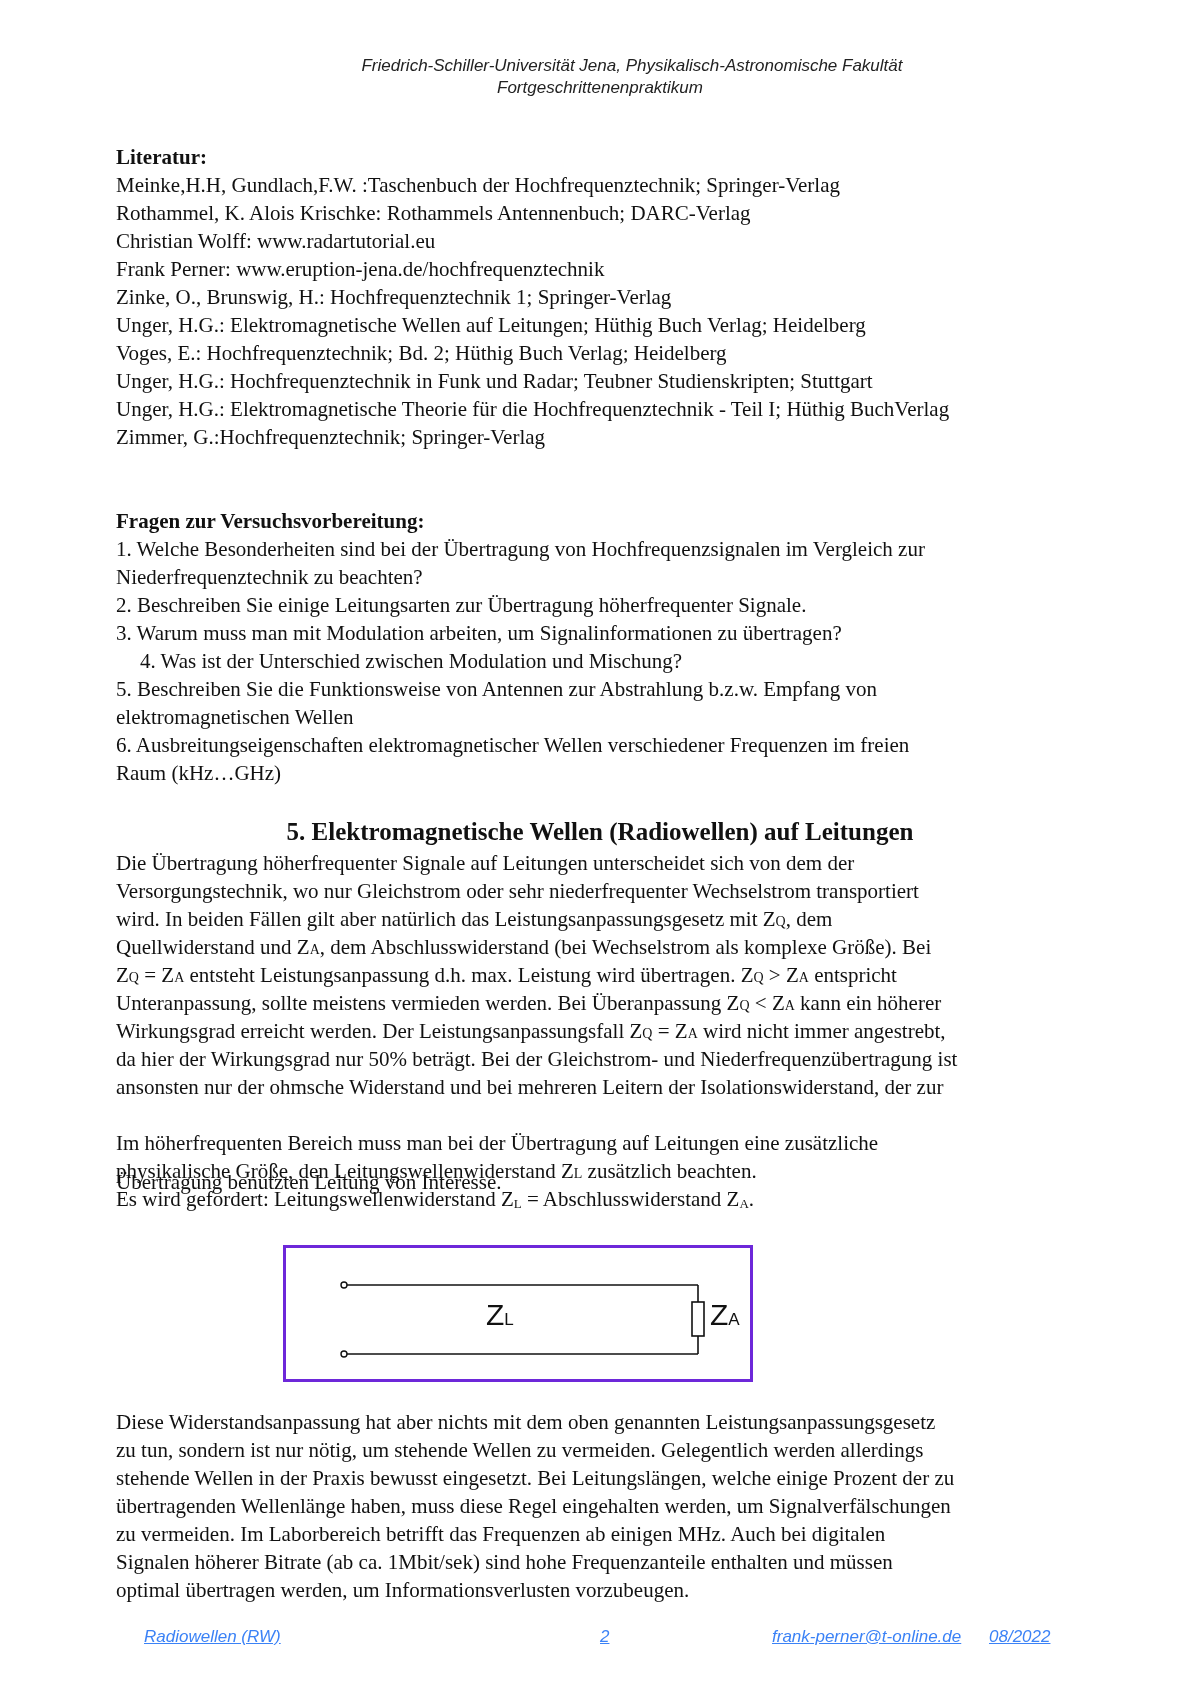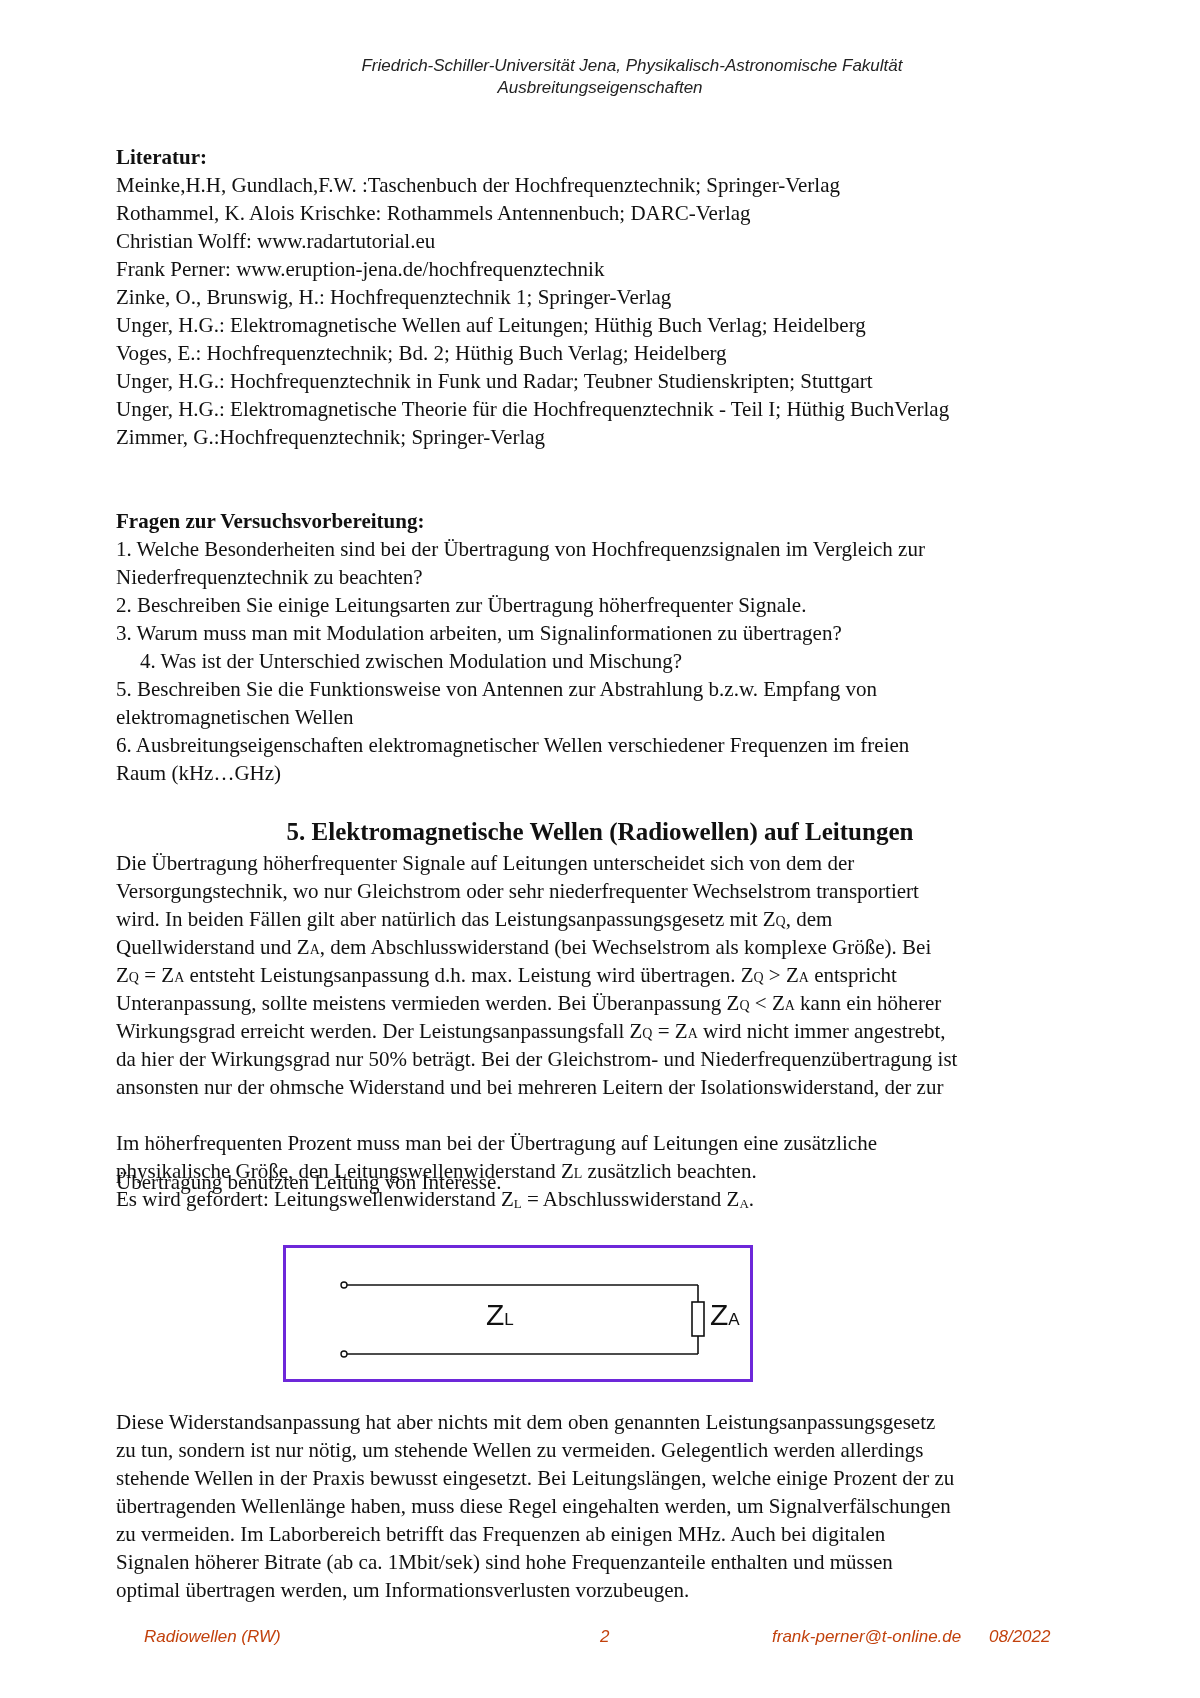--- a/index.html
+++ b/index.html
@@ -6,30 +6,30 @@
     body { width: 1200px; height: 1698px; position: relative; overflow: hidden; color: #111; }
     .hdr { position: absolute; left: 0; width: 1200px; text-align: center;
            font-family: "Liberation Sans", sans-serif; font-style: italic; font-size: 17px; color: #222; }
     .serif { font-family: "Liberation Serif", serif; font-size: 21px; line-height: 28px; color: #111; }
     .line { position: absolute; left: 116px; white-space: nowrap; }
     .bold { font-weight: bold; }
     .h1 { position: absolute; left: 0; width: 1200px; text-align: center;
           font-family: "Liberation Serif", serif; font-weight: bold; font-size: 25px; }
     .sub { font-size: 13px; vertical-align: -2px; }
     .sc { font-size: 14px; }
-    .footer { position: absolute; font-family: "Liberation Sans", sans-serif; font-style: italic; font-size: 17px; color: #c2410c; }
+    .footer { position: absolute; font-family: "Liberation Sans", sans-serif; font-style: italic; font-size: 17px; color: #3b82f6; text-decoration: underline; }
     .diagram { position: absolute; left: 283px; top: 1245px; width: 470px; height: 137px;
                border: 3px solid #6d28d9; box-sizing: border-box; }
     .diagram svg { position: absolute; left: 0; top: 0; }
   </style>
 </head>
 <body>
 
 <div class="hdr" style="top:56px;margin-left:32px;">Friedrich-Schiller-Universität Jena, Physikalisch-Astronomische Fakultät</div>
-<div class="hdr" style="top:78px;">Ausbreitungseigenschaften</div>
+<div class="hdr" style="top:78px;">Fortgeschrittenenpraktikum</div>
 
 <div class="serif">
   <div class="line bold" style="top:143px;">Literatur:</div>
   <div class="line" style="top:171px;">Meinke,H.H, Gundlach,F.W. :Taschenbuch der Hochfrequenztechnik; Springer-Verlag</div>
   <div class="line" style="top:199px;">Rothammel, K. Alois Krischke: Rothammels Antennenbuch; DARC-Verlag</div>
   <div class="line" style="top:227px;">Christian Wolff: www.radartutorial.eu</div>
   <div class="line" style="top:255px;">Frank Perner: www.eruption-jena.de/hochfrequenztechnik</div>
   <div class="line" style="top:283px;">Zinke, O., Brunswig, H.: Hochfrequenztechnik 1; Springer-Verlag</div>
   <div class="line" style="top:311px;">Unger, H.G.: Elektromagnetische Wellen auf Leitungen; Hüthig Buch Verlag; Heidelberg</div>
   <div class="line" style="top:339px;">Voges, E.: Hochfrequenztechnik; Bd. 2; Hüthig Buch Verlag; Heidelberg</div>
@@ -57,21 +57,21 @@
   <div class="line" style="top:849px;">Die Übertragung höherfrequenter Signale auf Leitungen unterscheidet sich von dem der</div>
   <div class="line" style="top:877px;">Versorgungstechnik, wo nur Gleichstrom oder sehr niederfrequenter Wechselstrom transportiert</div>
   <div class="line" style="top:905px;"><span>wird. In beiden Fällen gilt aber natürlich das Leistungsanpassungsgesetz mit Z</span><span class="sc">Q</span><span>, dem</span></div>
   <div class="line" style="top:933px;"><span>Quellwiderstand und Z</span><span class="sc">A</span><span>, dem Abschlusswiderstand (bei Wechselstrom als komplexe Größe). Bei</span></div>
   <div class="line" style="top:961px;"><span>Z</span><span class="sc">Q</span><span>  = Z</span><span class="sc">A</span><span> entsteht Leistungsanpassung d.h. max. Leistung wird übertragen. Z</span><span class="sc">Q</span><span> &gt; Z</span><span class="sc">A</span><span>  entspricht</span></div>
   <div class="line" style="top:989px;"><span>Unteranpassung, sollte meistens vermieden werden. Bei Überanpassung Z</span><span class="sc">Q</span><span> &lt; Z</span><span class="sc">A</span><span> kann ein höherer</span></div>
   <div class="line" style="top:1017px;"><span>Wirkungsgrad erreicht werden. Der Leistungsanpassungsfall Z</span><span class="sc">Q</span><span> = Z</span><span class="sc">A</span><span> wird nicht immer angestrebt,</span></div>
   <div class="line" style="top:1045px;">da hier der Wirkungsgrad nur 50% beträgt. Bei der Gleichstrom- und Niederfrequenzübertragung ist</div>
   <div class="line" style="top:1073px;">ansonsten nur der ohmsche Widerstand und bei mehreren Leitern der Isolationswiderstand, der zur</div>
   <div class="line" style="top:1140px;margin-top:28px;">Übertragung benutzten Leitung von Interesse.</div>
-  <div class="line" style="top:1129px;">Im höherfrequenten Prozent muss man bei der Übertragung auf Leitungen eine zusätzliche</div>
+  <div class="line" style="top:1129px;">Im höherfrequenten Bereich muss man bei der Übertragung auf Leitungen eine zusätzliche</div>
   <div class="line" style="top:1157px;"><span>physikalische Größe, den Leitungswellenwiderstand Z</span><span class="sc">L</span><span> zusätzlich beachten.</span></div>
   <div class="line" style="top:1185px;"><span>Es wird gefordert: Leitungswellenwiderstand Z</span><span class="sub">L</span><span> = Abschlusswiderstand Z</span><span class="sub">A</span><span>.</span></div>
 </div>
 
 <div class="diagram">
   <svg width="464" height="131" viewBox="0 0 464 131">
 
     <circle cx="58" cy="37" r="3" fill="#fff" stroke="#111" stroke-width="1.4"></circle>
     <circle cx="58" cy="106" r="3" fill="#fff" stroke="#111" stroke-width="1.4"></circle>
 

